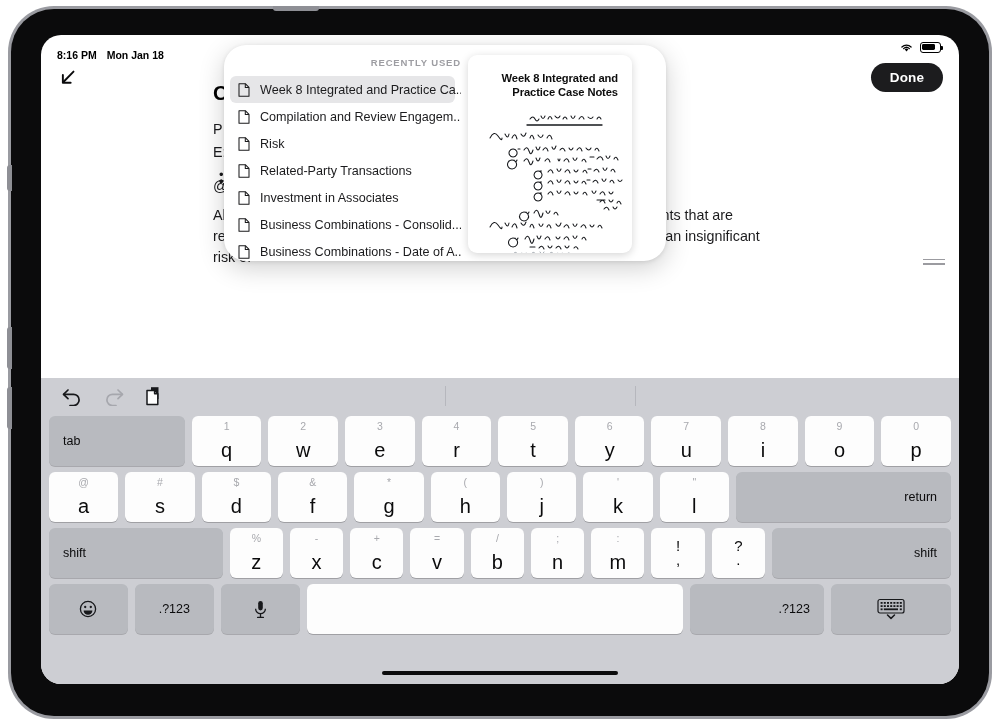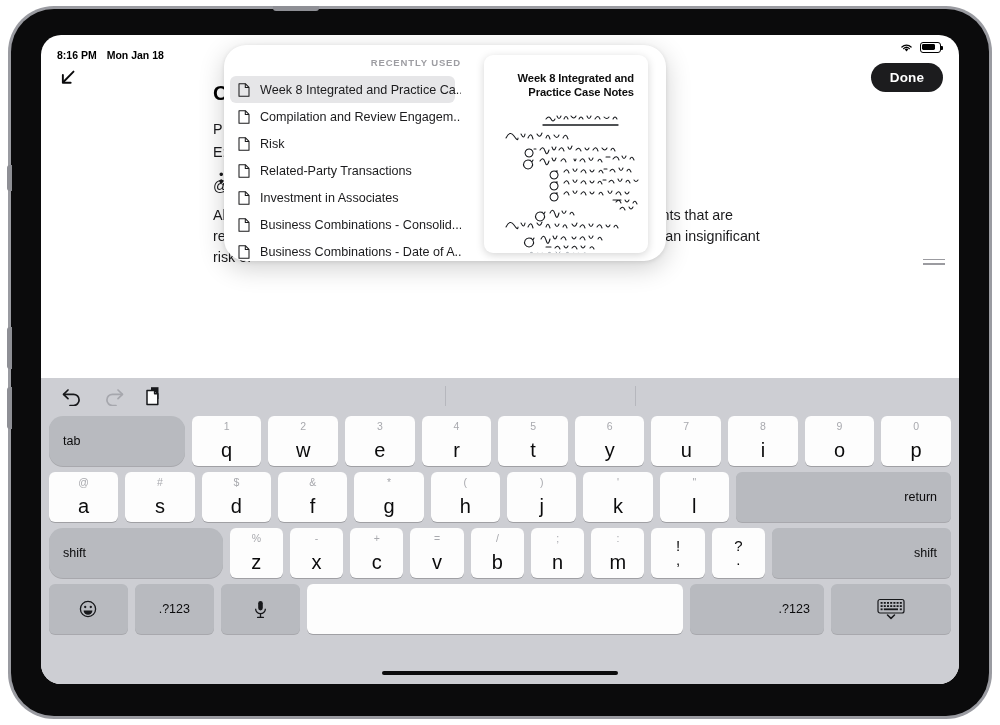--- a/index.html
+++ b/index.html
@@ -138,21 +138,21 @@
     display:flex; align-items:center; gap: 10px;
     height: 27px; margin: 0 6px; padding: 0 8px;
     border-radius: 6px;
     font-size: 12.6px; color: #1b1b1d;
     white-space: nowrap;
   }
   .mention-item.selected { background: #e6e6e8; }
   .doc-ic { flex: 0 0 12px; }
 
   #preview-card {
-    position: absolute; left: 260px; top: 10px;
+    position: absolute; left: 244px; top: 10px;
     width: 164px; height: 198px;
     background: #fff; border-radius: 9px;
     box-shadow: 0 2px 9px rgba(0,0,0,0.17);
     overflow: hidden; padding: 16px 14px 0 16px;
   }
   #preview-title {
     font-size: 11.2px; font-weight: bold; color:#0d0d0d;
     line-height: 14px; letter-spacing:-0.1px;
   }
   #preview-ink { margin-top: 8px; }
@@ -180,21 +180,21 @@
   .key .main { font-size: 20px; color:#0b0b0c; line-height:1; font-weight: 400;}
   .key .alt {
     position:absolute; top: 5px; left:50%; transform:translateX(-50%);
     font-size: 10.5px; color:#a8a9ae; line-height:1;
   }
   .key.mod {
     background:#b8babf; box-shadow: 0 1px 0 rgba(0,0,0,0.18);
     align-items:center;
   }
   .key.mod .main { font-size: 12.5px; }
-  .key.mod.left { justify-content:flex-start; padding: 0 0 0 14px; border-radius: 14px; }
+  .key.mod.left { justify-content:flex-start; padding: 0 0 0 14px; }
   .key.mod.right { justify-content:flex-end; padding: 0 14px 0 0; }
   .key.mod.center { justify-content:center; padding:0; }
   .key.punct { align-items:center; flex-direction:column; justify-content:center; padding-bottom:0;}
   .key.punct .top { font-size:15px; color:#0b0b0c; line-height:13px;}
   .key.punct .bot { font-size:15px; color:#0b0b0c; line-height:15px;}
   .key.space { background:#fdfdfd; flex: 6.1 1 0; }
   #home-indicator {
     height: 22px; display:flex; align-items:center; justify-content:center;
   }
   #home-bar { width: 236px; height: 4.6px; background:#0b0b0c; border-radius: 3px;}

